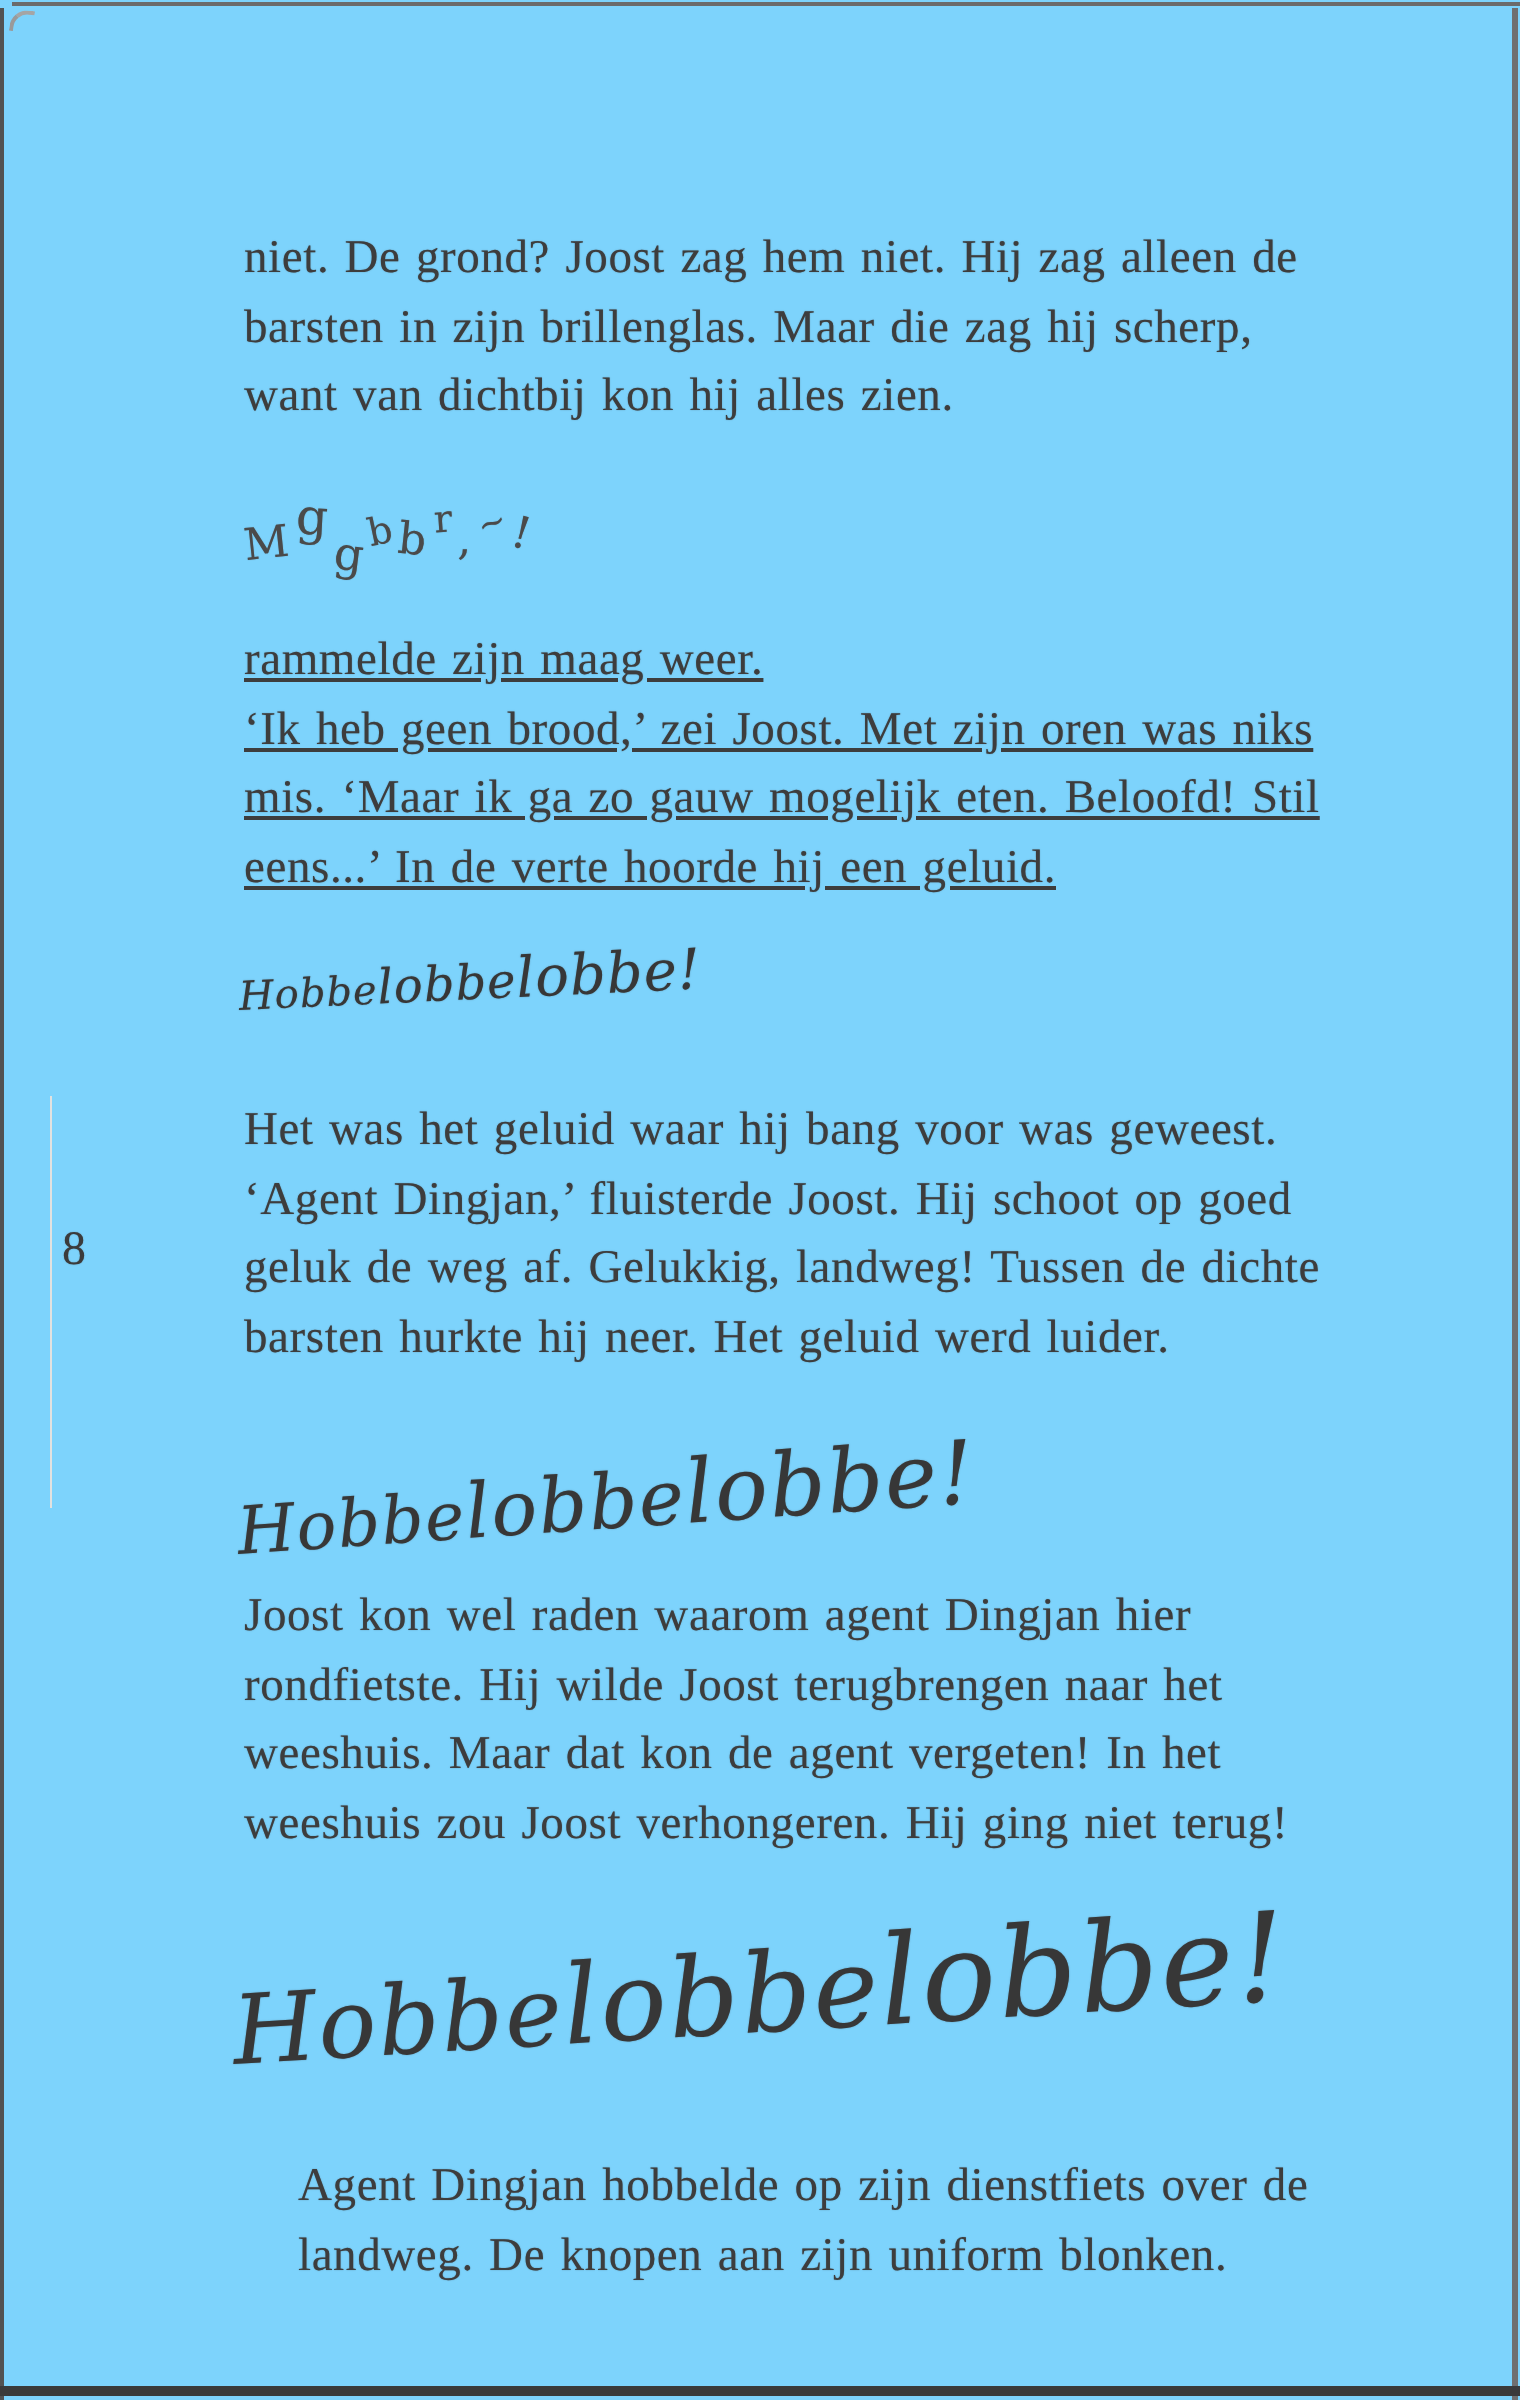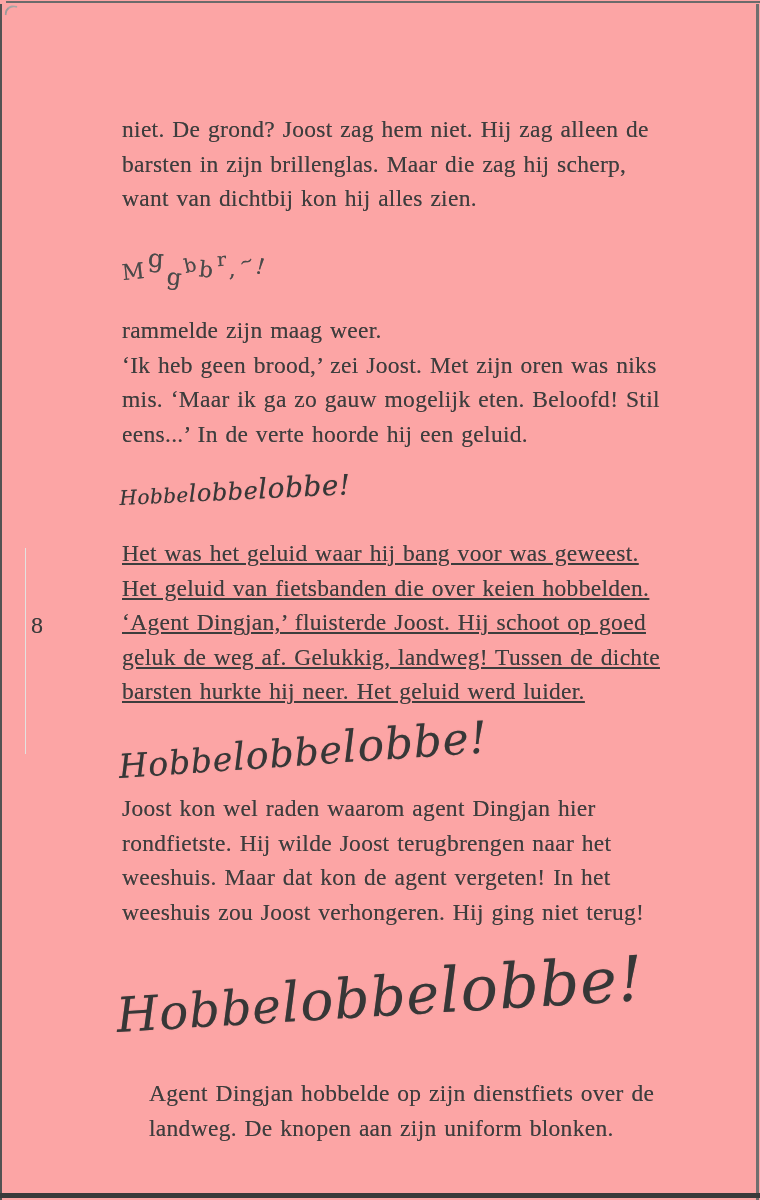--- a/index.html
+++ b/index.html
@@ -1,20 +1,20 @@
 <!DOCTYPE html>
 <html><head>
 <meta charset="utf-8">
 <style>
   html,body{margin:0;padding:0;}
   body{width:760px;height:1200px;background:#ffffff;position:relative;overflow:hidden;}
 
   #page{
     position:absolute;inset:0;
-    background:#fca5a5;
+    background:#7dd3fc;
     font-family:"Liberation Serif",serif;
     color:#3d3d3d;
     overflow:hidden;
   }
 
   
   .edge{position:absolute;}
   #edge-top{left:6px;top:1px;width:754px;height:2px;background:#6b6b6b;}
   #edge-left{left:0;top:4px;width:2px;height:1196px;background:#525252;}
   #edge-right{left:756px;top:4px;width:3px;height:1196px;background:#6f6f6f;}
@@ -30,22 +30,22 @@
 
   
   .para{
     position:absolute;left:122px;width:610px;
     font-size:23.5px;line-height:34.6px;
     letter-spacing:0.3px;word-spacing:1.5px;
     white-space:nowrap;
     text-shadow:0 0 0.6px rgba(61,61,61,0.55);
   }
   #para1{top:112px;}
-  #para2{top:313px;}
-  #para3{top:536px;text-decoration:underline;}
+  #para2{top:313px;text-decoration:underline;}
+  #para3{top:548px;}
   #para4{top:791px;}
   #para5{top:1076px;margin-left:27px;}
 
   .pageno{
     position:absolute;left:31px;top:613px;
     font-size:24px;line-height:1;color:#3b3b3b;
     text-shadow:0 0 0.6px rgba(61,61,61,0.5);
   }
 
   
@@ -111,21 +111,20 @@
       <div class="line">rammelde zijn maag weer.</div>
       <div class="line">‘Ik heb geen brood,’ zei Joost. Met zijn oren was niks</div>
       <div class="line">mis. ‘Maar ik ga zo gauw mogelijk eten. Beloofd! Stil</div>
       <div class="line">eens...’ In de verte hoorde hij een geluid.</div>
     </div>
 
   <div class="hobbel" id="hob-small"><span class="seg seg0">Hobbe</span><span class="seg seg1">lobbe</span><span class="seg seg2">lobbe!</span></div>
 
   <div class="para" id="para3">
       <div class="line">Het was het geluid waar hij bang voor was geweest.</div>
-      <div class="line">Het geluid van fietsbanden die over keien hobbelden.</div>
       <div class="line">‘Agent Dingjan,’ fluisterde Joost. Hij schoot op goed</div>
       <div class="line">geluk de weg af. Gelukkig, landweg! Tussen de dichte</div>
       <div class="line">barsten hurkte hij neer. Het geluid werd luider.</div>
     </div>
 
   <div class="pageno">8</div>
 
   <div class="hobbel" id="hob-medium"><span class="seg seg0">Hobbe</span><span class="seg seg1">lobbe</span><span class="seg seg2">lobbe!</span></div>
 
   <div class="para" id="para4">

